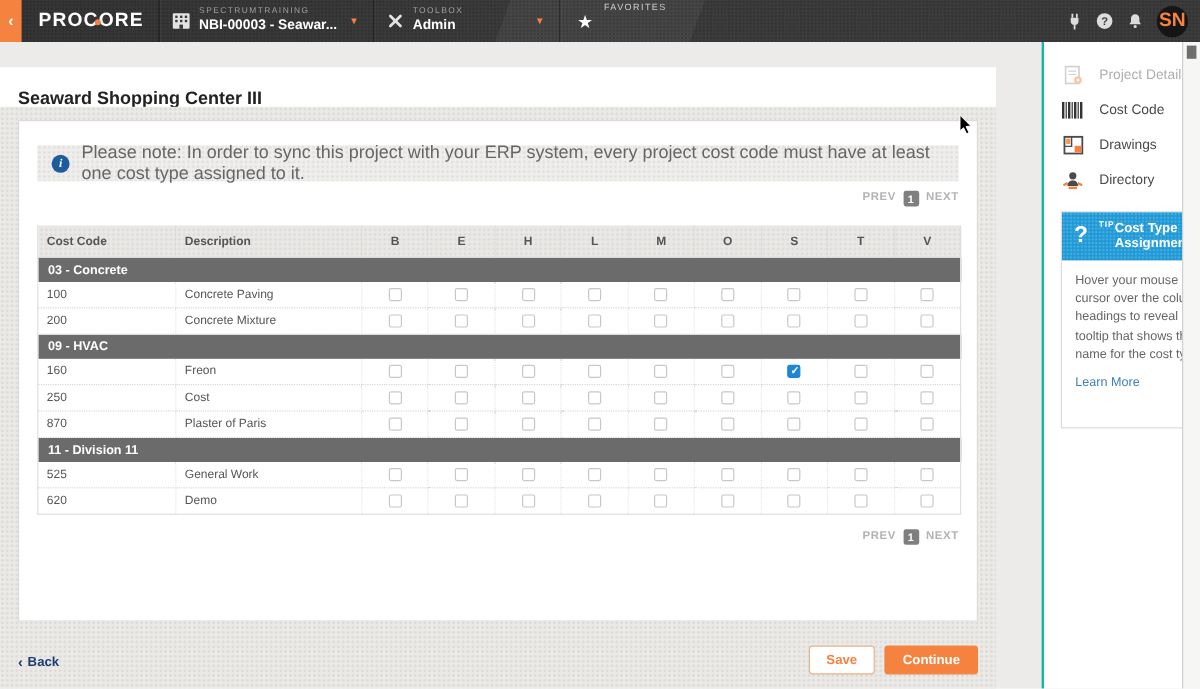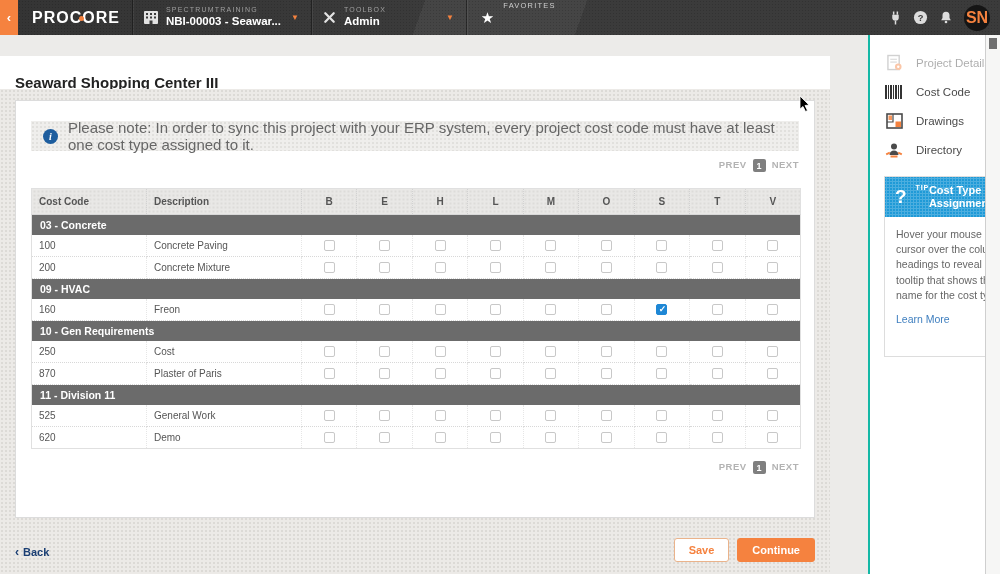--- a/index.html
+++ b/index.html
@@ -320,23 +320,20 @@
               </td>
               <td>
                 <div class="checkbox checked"></div>
               </td>
               <td>
                 <div class="checkbox"></div>
               </td>
               <td>
                 <div class="checkbox"></div>
               </td>
-            </tr>
-            <tr class="group-row">
-              <td colspan="11">10 - Gen Requirements</td>
             </tr>
             <tr class="data-row">
               <td class="td-left">250</td>
               <td class="td-left">Cost</td>
               <td>
                 <div class="checkbox"></div>
               </td>
               <td>
                 <div class="checkbox"></div>
               </td>

